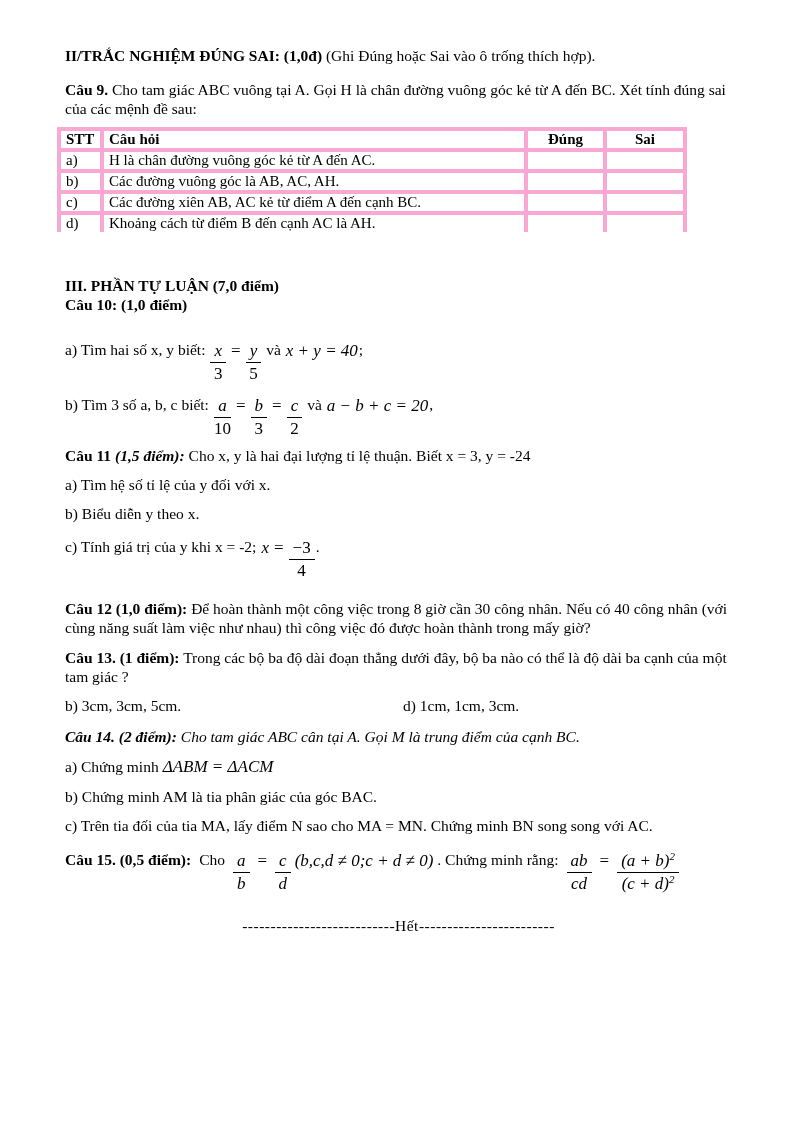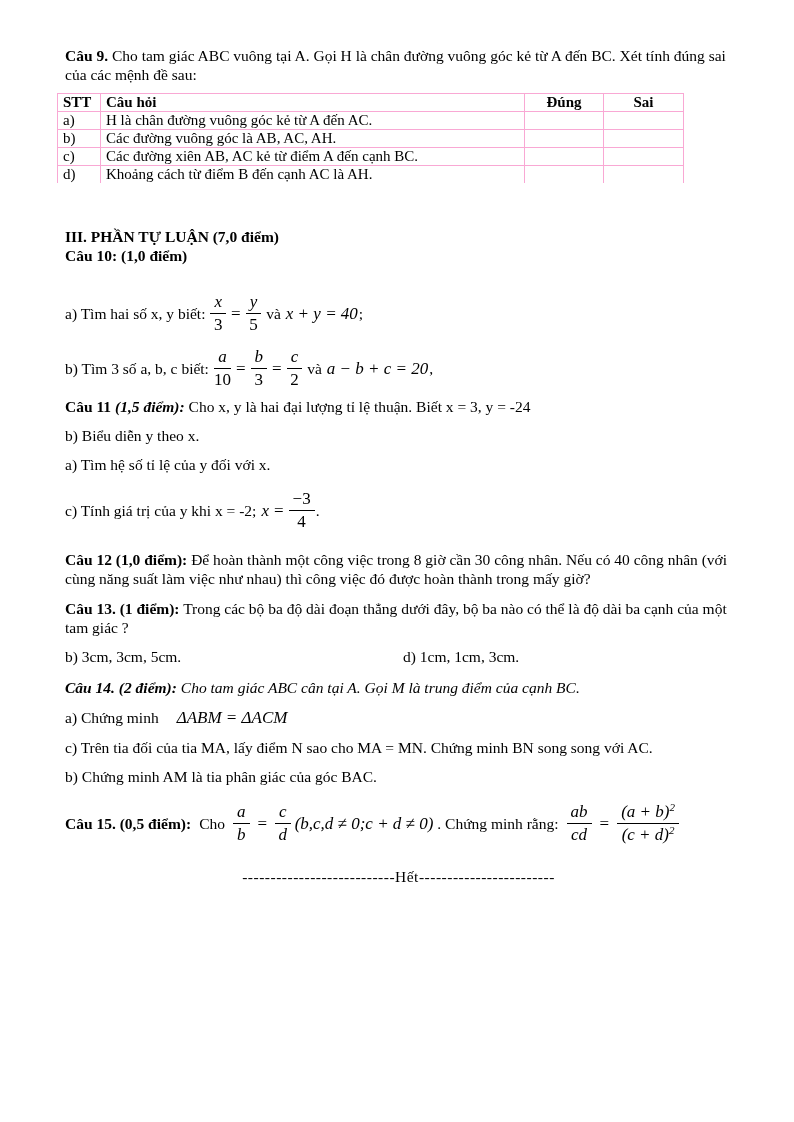--- a/index.html
+++ b/index.html
@@ -19,21 +19,21 @@
 
   table.tf {
     border-collapse: collapse;
     margin-left: -8px;
     margin-bottom: 44px;
     table-layout: fixed;
     width: 626px;
     font-size: 15px;
   }
   table.tf th, table.tf td {
-    border: 1px solid #f9a8d4;
+    border: 4px solid #f9a8d4;
     padding: 0 5px;
     height: 17px;
     line-height: 17px;
     text-align: left;
     overflow: hidden;
     white-space: nowrap;
   }
   table.tf th.c, table.tf td.c { text-align: center; }
   table.tf tr.last td { border-bottom: none; }
 
@@ -54,51 +54,52 @@
     line-height: 20px;
     vertical-align: middle;
   }
   .frac .fn { display: block; border-bottom: 1.4px solid #000; padding: 0 4px 1px; }
   .frac .fd { display: block; padding-top: 1px; }
   .frac .it { font-style: italic; }
   sup.sq { font-size: 11px; font-style: italic; line-height: 0; vertical-align: 6px; }
 
   .fline {
     display: flex;
-    align-items: center;
+    align-items: flex-start;
     gap: 5px;
     padding: 5px 0 6px;
     margin-bottom: 1px;
   }
   .fline .tight { margin-left: -4px; }
 
   .p-cau11 { margin-bottom: 10px; }
   .sub { margin: 10px 0; }
   .p-cau12 { margin: 12px 0 11px; }
   .p-cau13 { margin-bottom: 11px; }
   .opts {
     display: grid;
     grid-template-columns: 338px 1fr;
     row-gap: 9px;
     margin: 0 0 12px;
   }
   .p-cau14 { margin-bottom: 11px; font-style: italic; }
-  .sub-math { margin: 8px 0 9px; display: flex; align-items: center; gap: 18px; }
+  .sub-math { margin: 8px 0 9px; display: flex; align-items: center; gap: 4px; }
   .fline-15 { margin-top: 10px; padding: 6px 0; gap: 8px; }
   .footer {
     text-align: center;
     margin-top: 16px;
     letter-spacing: 0.5px;
   }
 </style>
 </head>
 <body>
 
 <div class="page">
 
+  <p class="h2"><b>II/TRẮC NGHIỆM ĐÚNG SAI: (1,0đ)</b><span> (Ghi Đúng hoặc Sai vào ô trống thích hợp).</span></p>
 
   <p class="p-cau9"><b>Câu 9.</b><span> Cho tam giác ABC vuông tại A. Gọi H là chân đường vuông góc kẻ từ A đến BC. Xét tính đúng sai của các mệnh đề sau:</span></p>
 
   <table class="tf">
     <colgroup>
       <col style="width:43px">
         <col style="width:424px">
         <col style="width:79px">
         <col style="width:80px">
     </colgroup>
@@ -170,22 +171,22 @@
     <span class="frac">
         <span class="fn it">c</span>
         <span class="fd rm">2</span>
       </span>
     <span>và</span>
     <span class="math">a − b + c = 20</span>
     <span class="tight">,</span>
   </div>
 
   <p class="p-cau11"><b>Câu 11</b><span class="bi"> (1,5 điểm):</span><span> Cho x, y là hai đại lượng tỉ lệ thuận. Biết x = 3, y = -24</span></p>
+  <p class="sub">a) Tìm hệ số tỉ lệ của y đối với x.</p>
   <p class="sub">b) Biểu diễn y theo x.</p>
-  <p class="sub">a) Tìm hệ số tỉ lệ của y đối với x.</p>
   <div class="fline">
     <span>c) Tính giá trị của y khi x = -2;</span>
     <span class="math">x</span>
     <span class="math rm">=</span>
     <span class="frac">
         <span class="fn rm">−3</span>
         <span class="fd rm">4</span>
       </span>
     <span class="tight">.</span>
   </div>
@@ -196,22 +197,22 @@
   <div class="opts">
     <span>b) 3cm, 3cm, 5cm.</span>
     <span>d) 1cm, 1cm, 3cm.</span>
   </div>
 
   <p class="p-cau14"><b>Câu 14. (2 điểm):</b><span> Cho tam giác ABC cân tại A. Gọi M là trung điểm của cạnh BC.</span></p>
   <div class="sub-math">
     <span>a) Chứng minh</span>
     <span class="math">ΔABM = ΔACM</span>
   </div>
+  <p class="sub">b) Chứng minh AM là tia phân giác của góc BAC.</p>
   <p class="sub">c) Trên tia đối của tia MA, lấy điểm N sao cho MA = MN. Chứng minh BN song song với AC.</p>
-  <p class="sub">b) Chứng minh AM là tia phân giác của góc BAC.</p>
 
   <div class="fline fline-15">
     <b>Câu 15. (0,5 điểm):</b>
     <span>Cho</span>
     <span class="frac">
         <span class="fn it">a</span>
         <span class="fd it">b</span>
       </span>
     <span class="math rm">=</span>
     <span class="frac">

